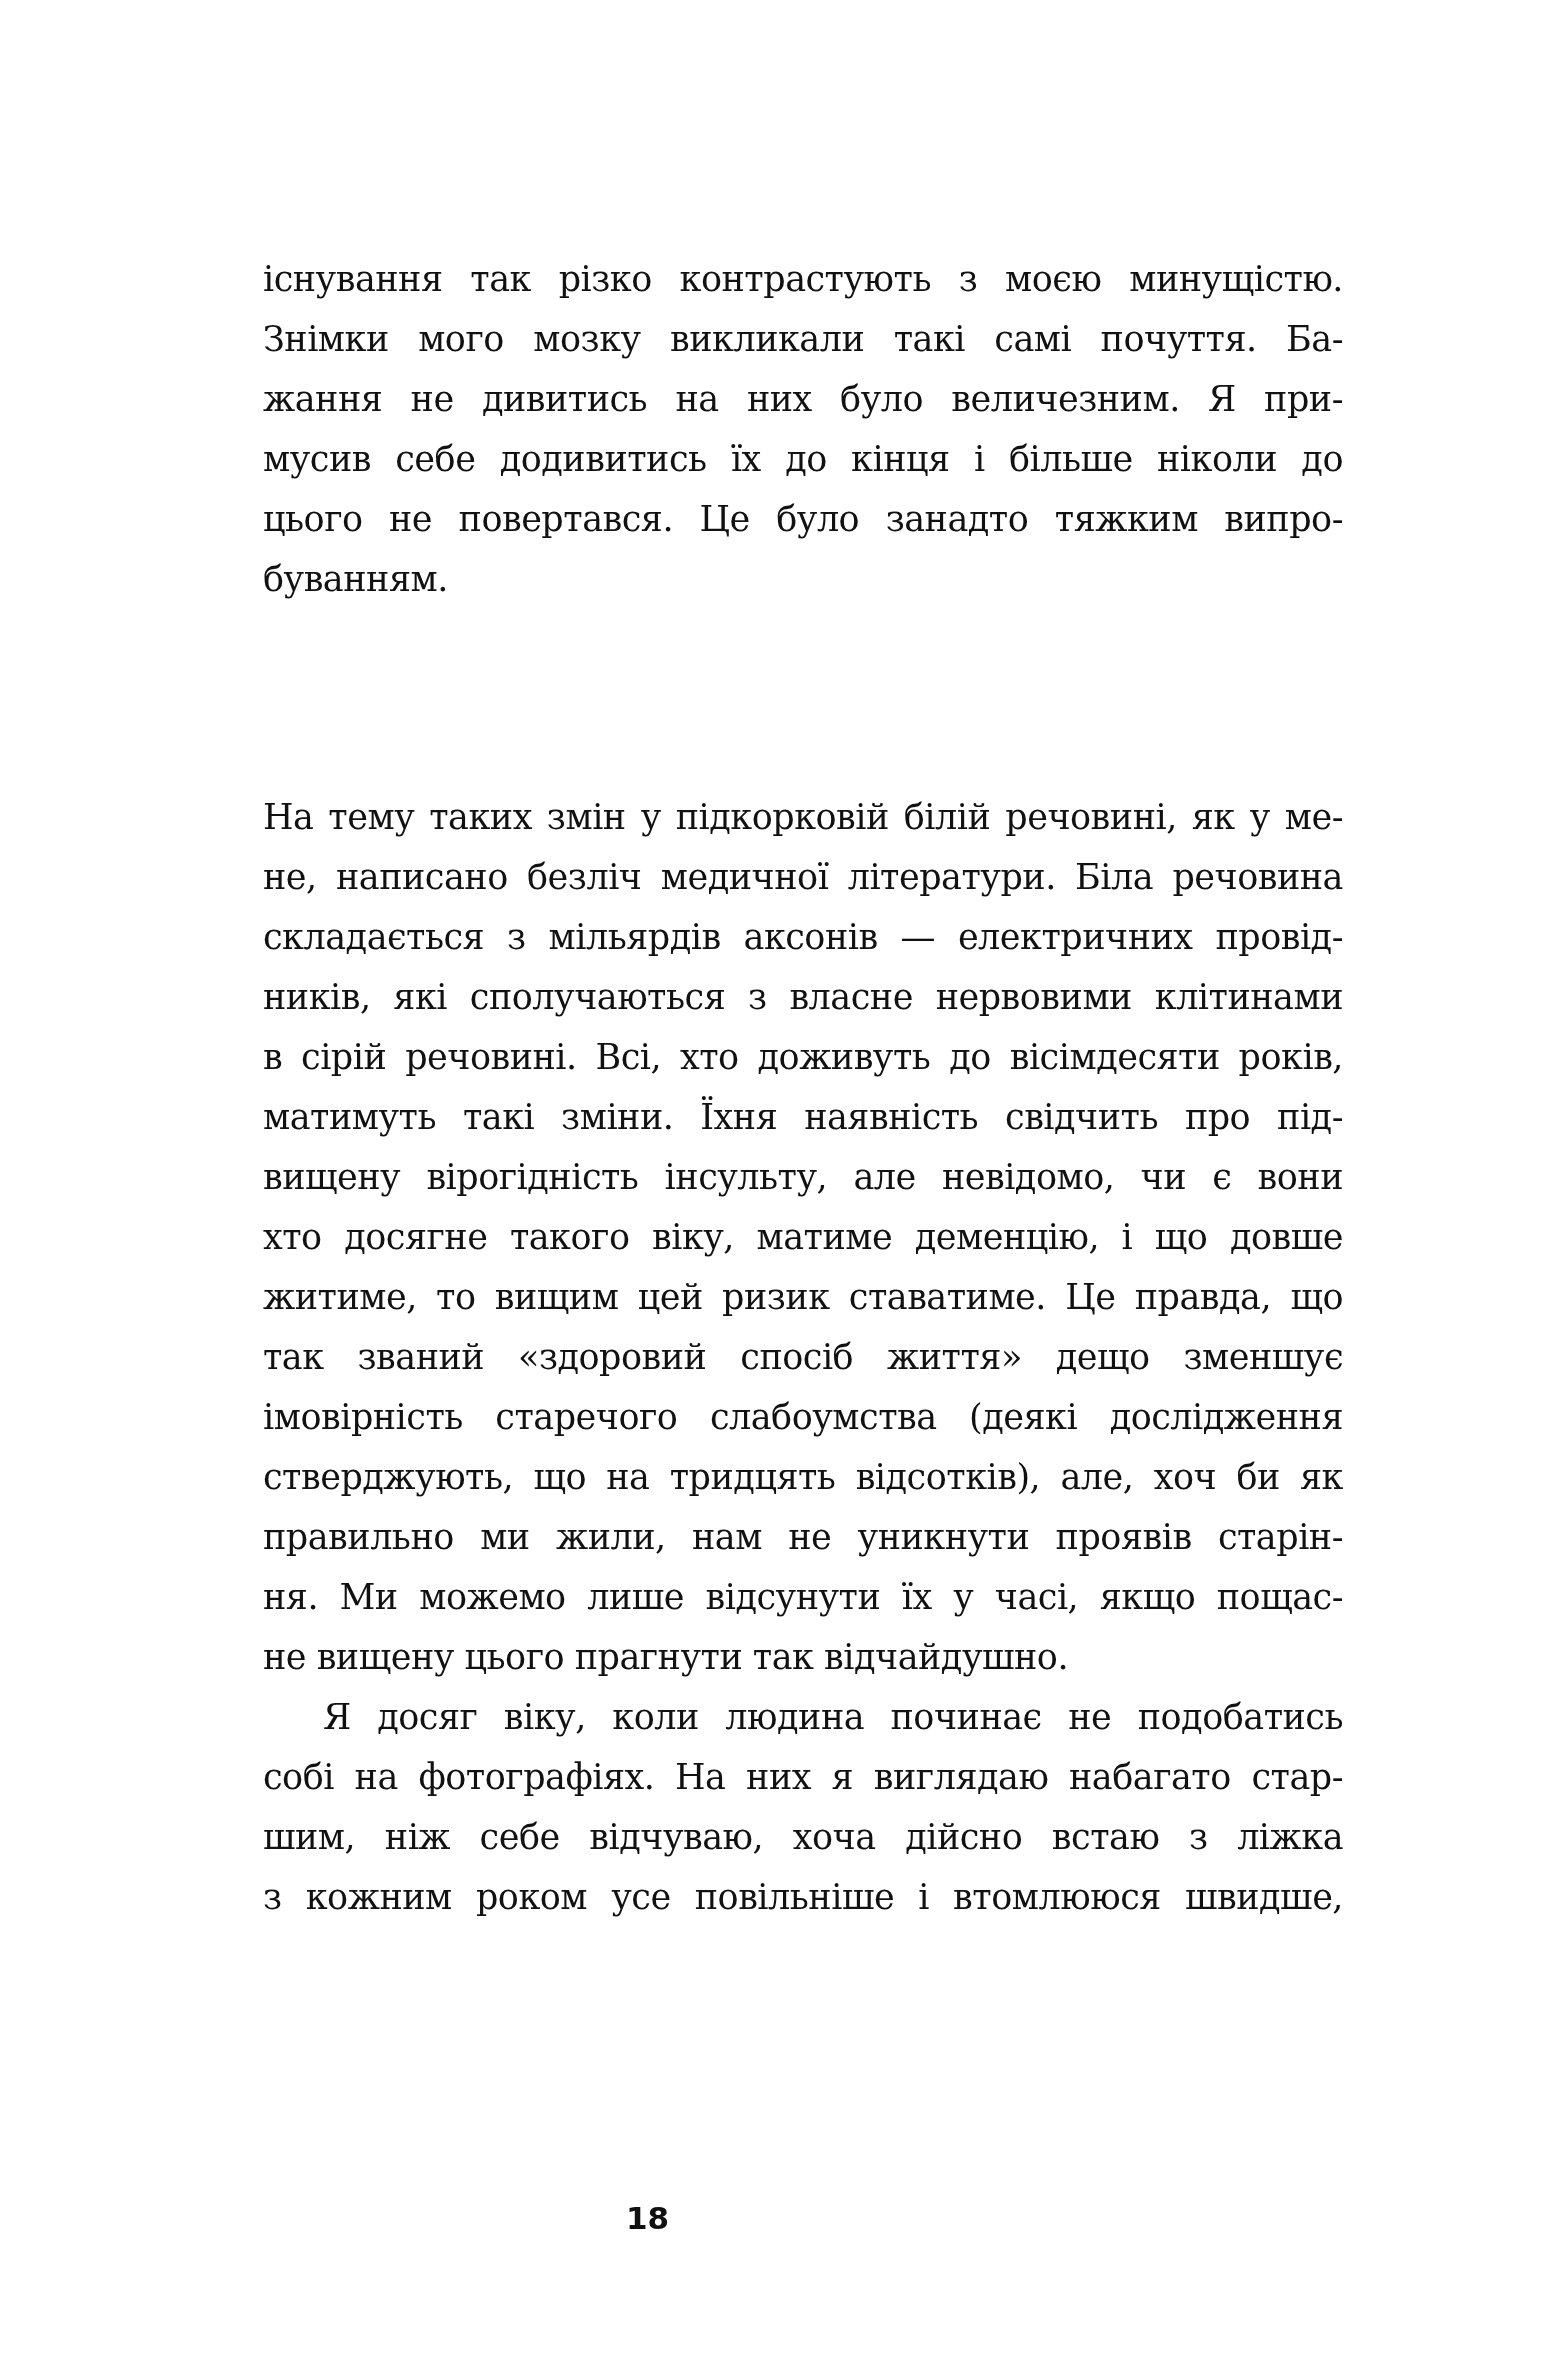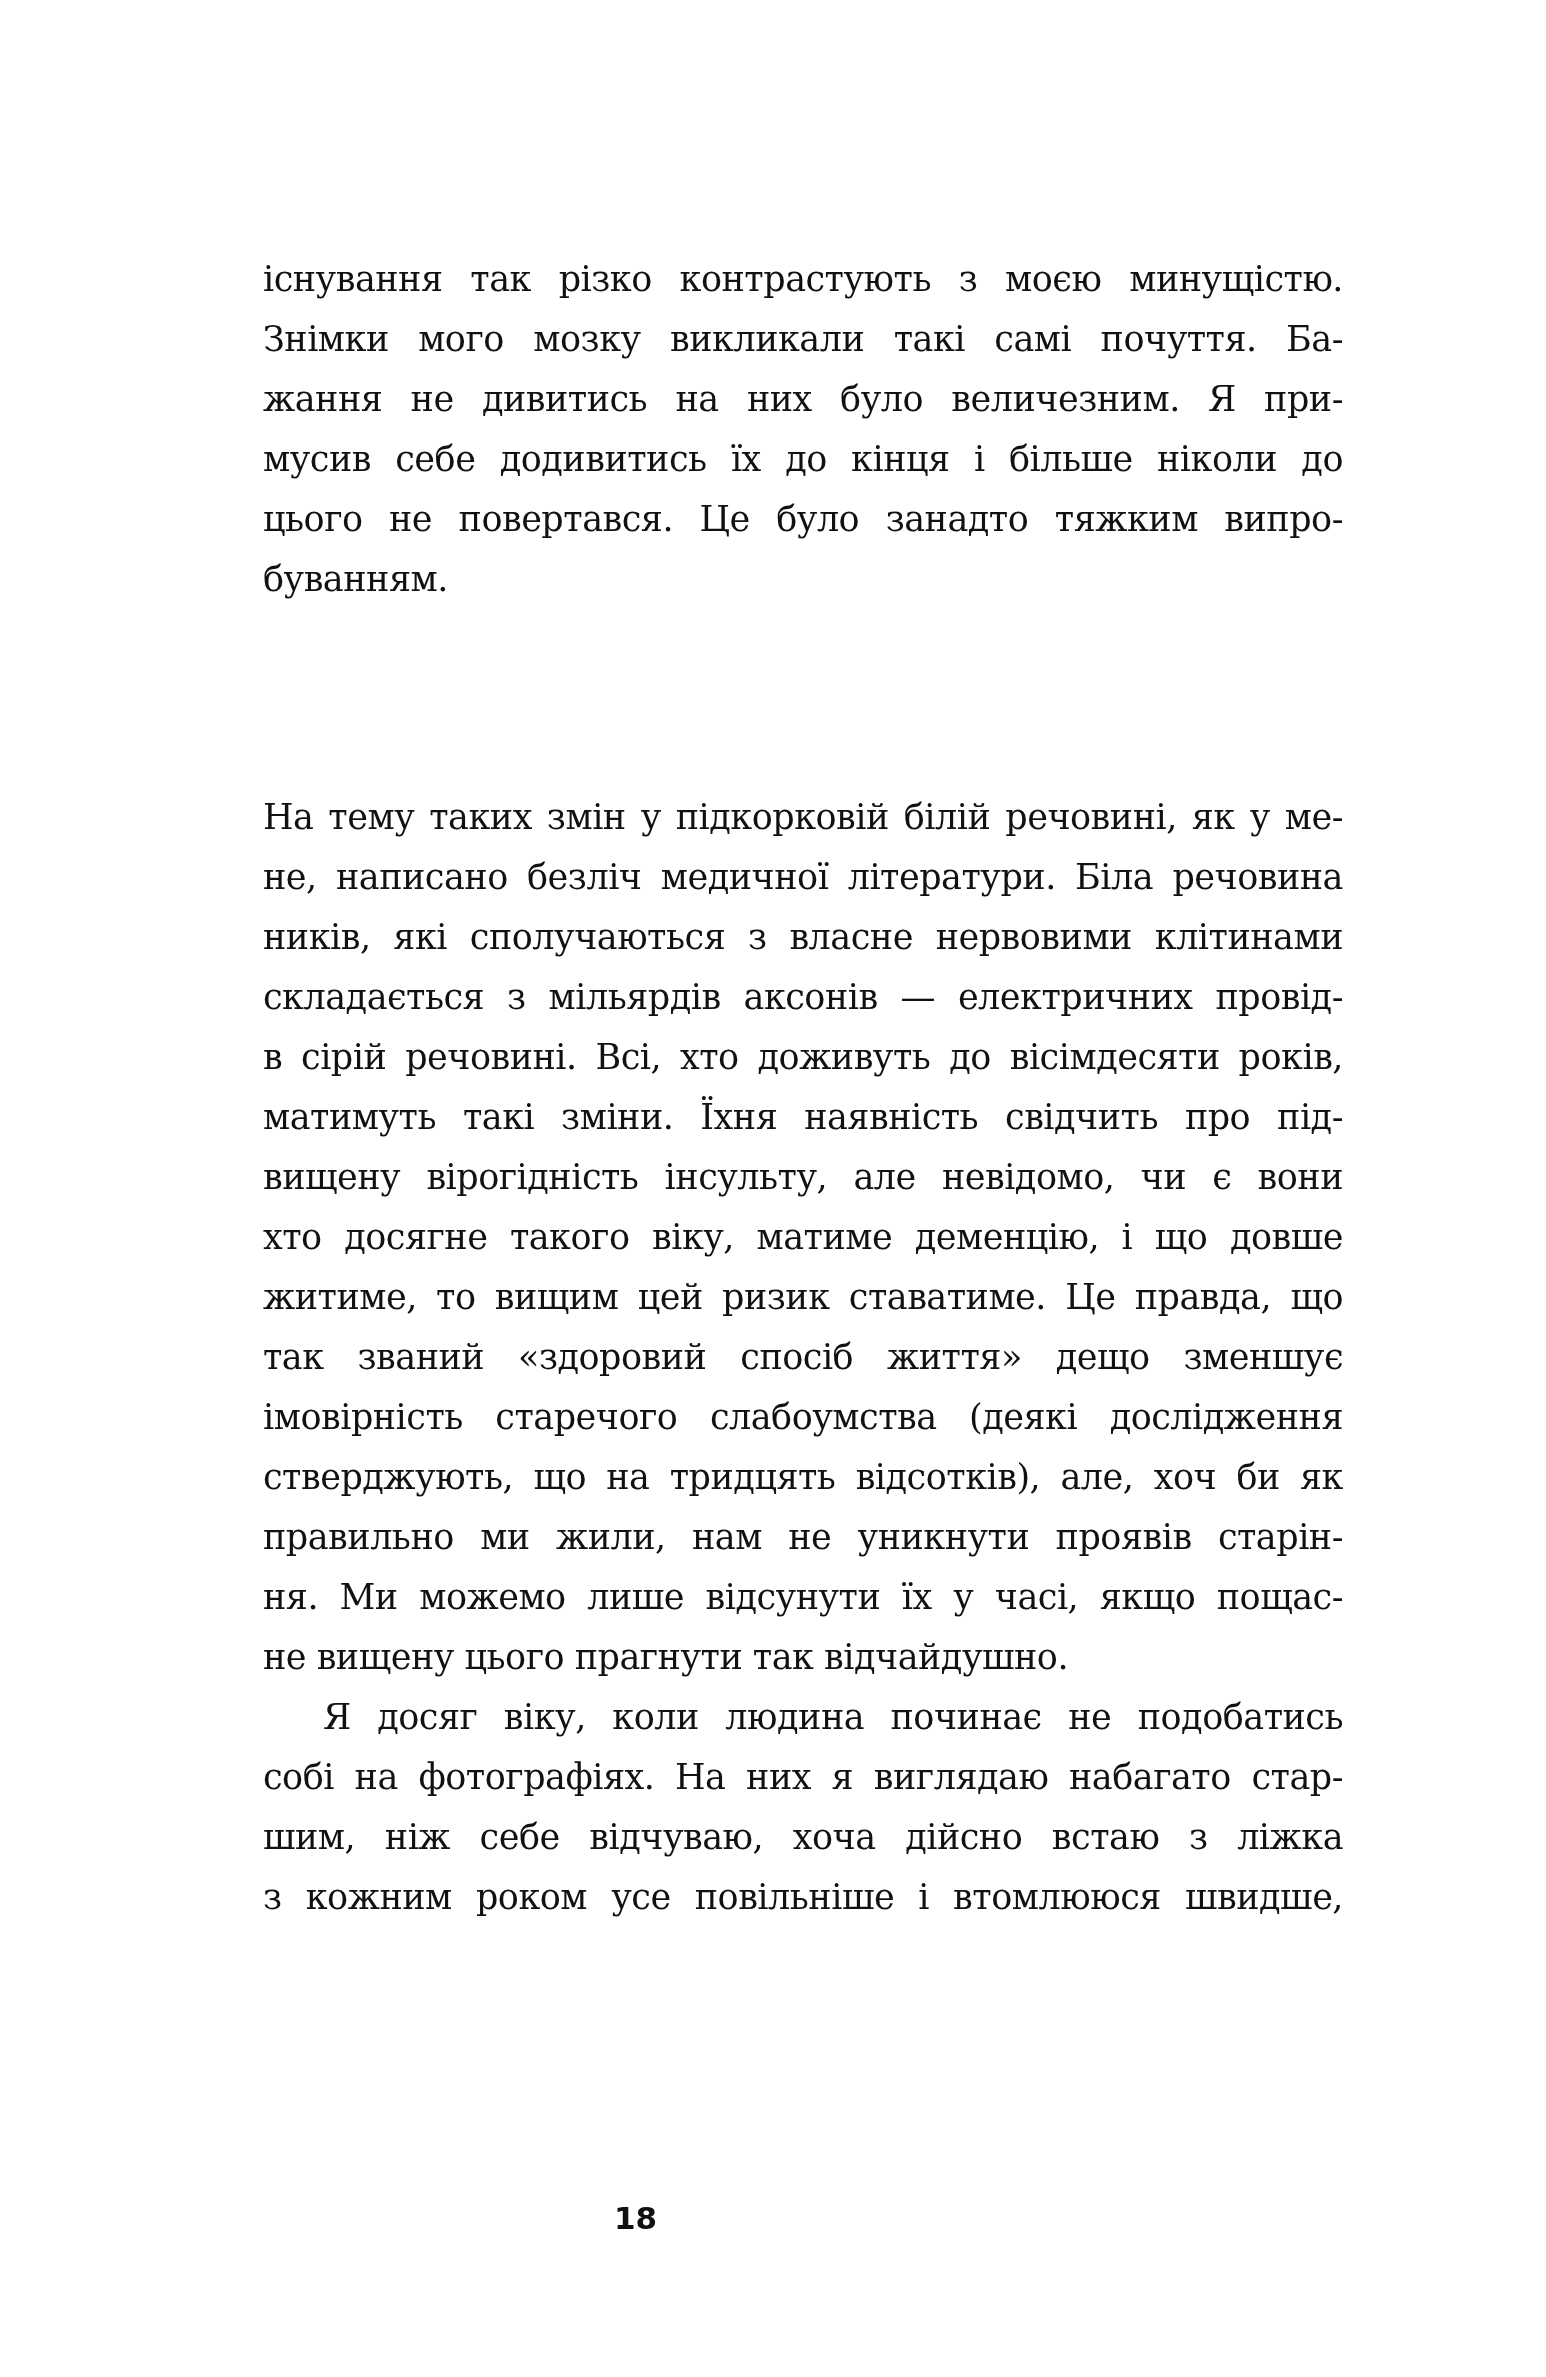--- a/index.html
+++ b/index.html
@@ -49,42 +49,43 @@
     .page-number {
       position: absolute;
       left: 0;
       width: 1271px;
       top: 2175px;
       text-align: center;
       font-family: "DejaVu Sans", "Liberation Sans", sans-serif;
       font-weight: bold;
       font-size: 31px;
       color: #111111;
+      padding-left: 12px;
     }
   </style>
 </head>
 <body>
 
 <div class="page">
 
   <div class="text-block" id="block-1">
     <span class="line">існування так різко контрастують з моєю минущістю.</span>
     <span class="line">Знімки мого мозку викликали такі самі почуття. Ба-</span>
     <span class="line">жання не дивитись на них було величезним. Я при-</span>
     <span class="line">мусив себе додивитись їх до кінця і більше ніколи до</span>
     <span class="line">цього не повертався. Це було занадто тяжким випро-</span>
     <span class="line last">буванням.</span>
   </div>
 
   <div class="text-block" id="block-2">
     <div>
       <span class="line">На тему таких змін у підкорковій білій речовині, як у ме-</span>
       <span class="line">не, написано безліч медичної літератури. Біла речовина</span>
+      <span class="line">складається з мільярдів аксонів — електричних провід-</span>
       <span class="line">ників, які сполучаються з власне нервовими клітинами</span>
-      <span class="line">складається з мільярдів аксонів — електричних провід-</span>
       <span class="line">в сірій речовині. Всі, хто доживуть до вісімдесяти років,</span>
       <span class="line">матимуть такі зміни. Їхня наявність свідчить про під-</span>
       <span class="line">вищену вірогідність інсульту, але невідомо, чи є вони</span>
       <span class="line">хто досягне такого віку, матиме деменцію, і що довше</span>
       <span class="line">житиме, то вищим цей ризик ставатиме. Це правда, що</span>
       <span class="line">так званий «здоровий спосіб життя» дещо зменшує</span>
       <span class="line">імовірність старечого слабоумства (деякі дослідження</span>
       <span class="line">стверджують, що на тридцять відсотків), але, хоч би як</span>
       <span class="line">правильно ми жили, нам не уникнути проявів старін-</span>
       <span class="line">ня. Ми можемо лише відсунути їх у часі, якщо пощас-</span>

